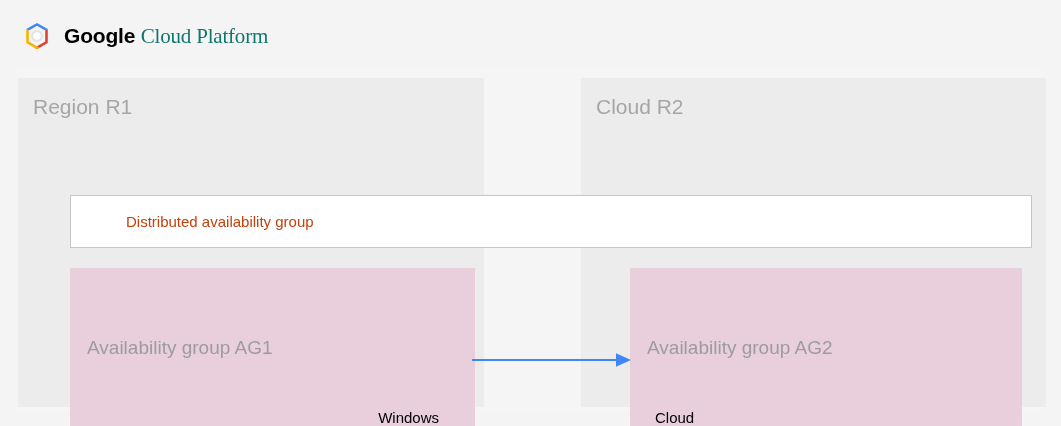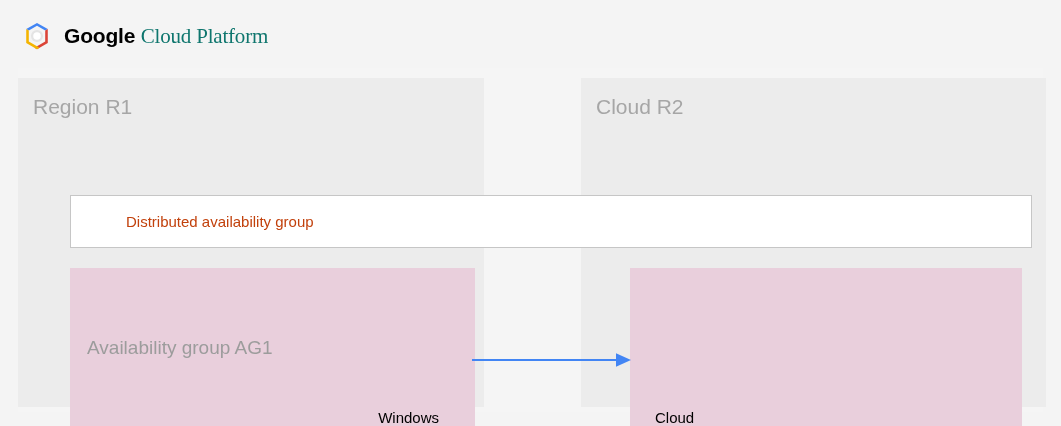--- a/index.html
+++ b/index.html
@@ -184,20 +184,21 @@
     <div class="dag-band">
       <div class="dag-band-label">Distributed availability group</div>
     </div>
 
     <div class="ag-box ag-box-left">
       <div class="ag-title">Availability group AG1</div>
       <div class="ag-os ag-os-right-aligned">Windows</div>
     </div>
 
     <div class="ag-box ag-box-right">
+      <div class="ag-title">Availability group AG2</div>
       <div class="ag-os ag-os-left-aligned">Cloud</div>
     </div>
 
     <svg class="arrow" viewBox="0 0 162 20" aria-hidden="true">
       <line x1="1" y1="10" x2="146" y2="10" stroke="#4285f4" stroke-width="2.2"></line>
       <polygon points="145,3.2 160,10 145,16.8" fill="#4285f4"></polygon>
     </svg>
 
   </div>
 

